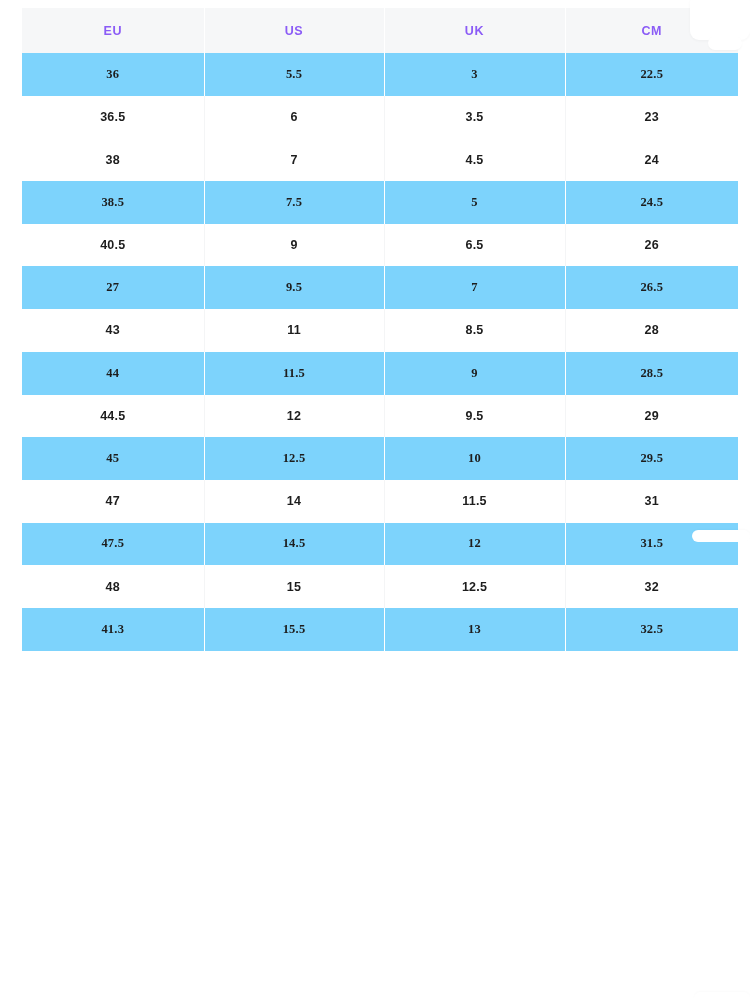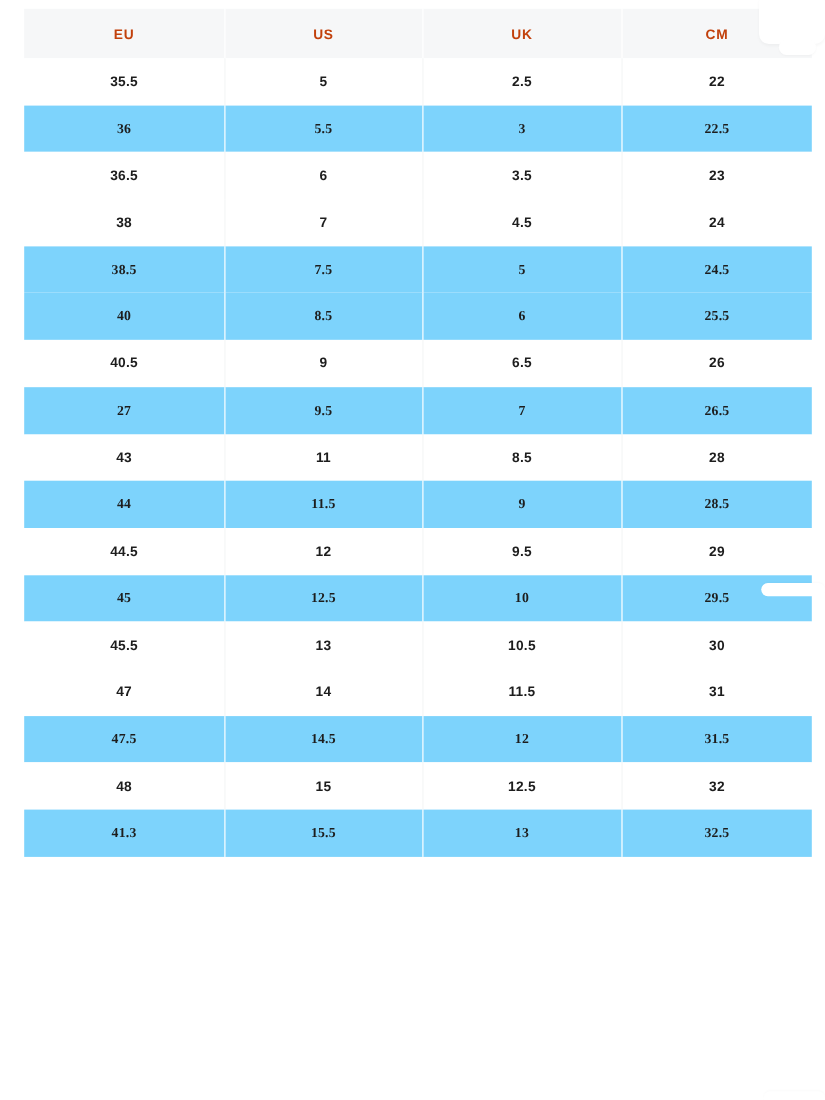--- a/index.html
+++ b/index.html
@@ -58,21 +58,21 @@
   table.size-table th:last-child,
   table.size-table td:last-child {
     border-right: none;
   }
 
   table.size-table thead th {
     background: #f6f7f8;
     height: 45px;
     font-size: 12.5px;
     letter-spacing: 0.6px;
-    color: #c2410c;
+    color: #8b5cf6;
   }
 
   table.size-table tbody tr.row-odd td {
     background: #ffffff;
     border-right-color: #f4f5f6;
   }
 
   table.size-table tbody tr.row-even td {
     background: #7dd3fc;
     border-right-color: #ffffff;
@@ -137,26 +137,20 @@
       </colgroup>
       <thead>
         <tr>
           <th>EU</th>
           <th>US</th>
           <th>UK</th>
           <th>CM</th>
         </tr>
       </thead>
       <tbody id="table-body">
-          <tr class="row-odd">
-            <td>35.5</td>
-            <td>5</td>
-            <td>2.5</td>
-            <td>22</td>
-          </tr>
           <tr class="row-even">
             <td>36</td>
             <td>5.5</td>
             <td>3</td>
             <td>22.5</td>
           </tr>
           <tr class="row-odd">
             <td>36.5</td>
             <td>6</td>
             <td>3.5</td>
@@ -167,26 +161,20 @@
             <td>7</td>
             <td>4.5</td>
             <td>24</td>
           </tr>
           <tr class="row-even">
             <td>38.5</td>
             <td>7.5</td>
             <td>5</td>
             <td>24.5</td>
           </tr>
-          <tr class="row-even">
-            <td>40</td>
-            <td>8.5</td>
-            <td>6</td>
-            <td>25.5</td>
-          </tr>
           <tr class="row-odd">
             <td>40.5</td>
             <td>9</td>
             <td>6.5</td>
             <td>26</td>
           </tr>
           <tr class="row-even">
             <td>27</td>
             <td>9.5</td>
             <td>7</td>
@@ -210,26 +198,20 @@
             <td>9.5</td>
             <td>29</td>
           </tr>
           <tr class="row-even">
             <td>45</td>
             <td>12.5</td>
             <td>10</td>
             <td>29.5</td>
           </tr>
           <tr class="row-odd">
-            <td>45.5</td>
-            <td>13</td>
-            <td>10.5</td>
-            <td>30</td>
-          </tr>
-          <tr class="row-odd">
             <td>47</td>
             <td>14</td>
             <td>11.5</td>
             <td>31</td>
           </tr>
           <tr class="row-even">
             <td>47.5</td>
             <td>14.5</td>
             <td>12</td>
             <td>31.5</td>

